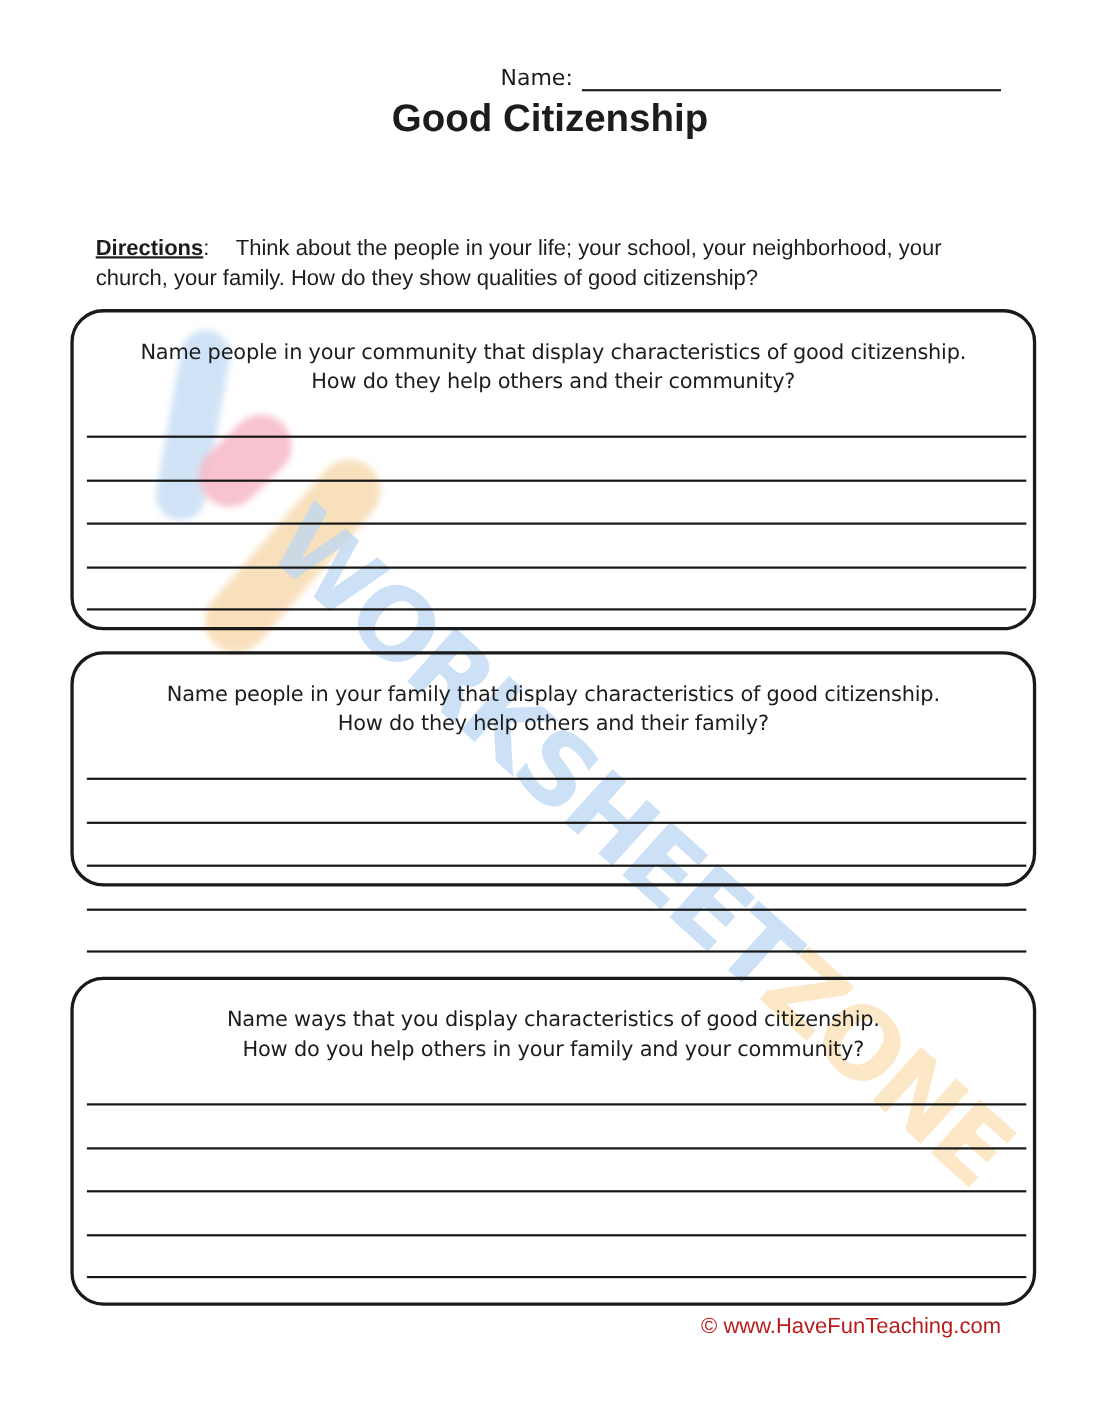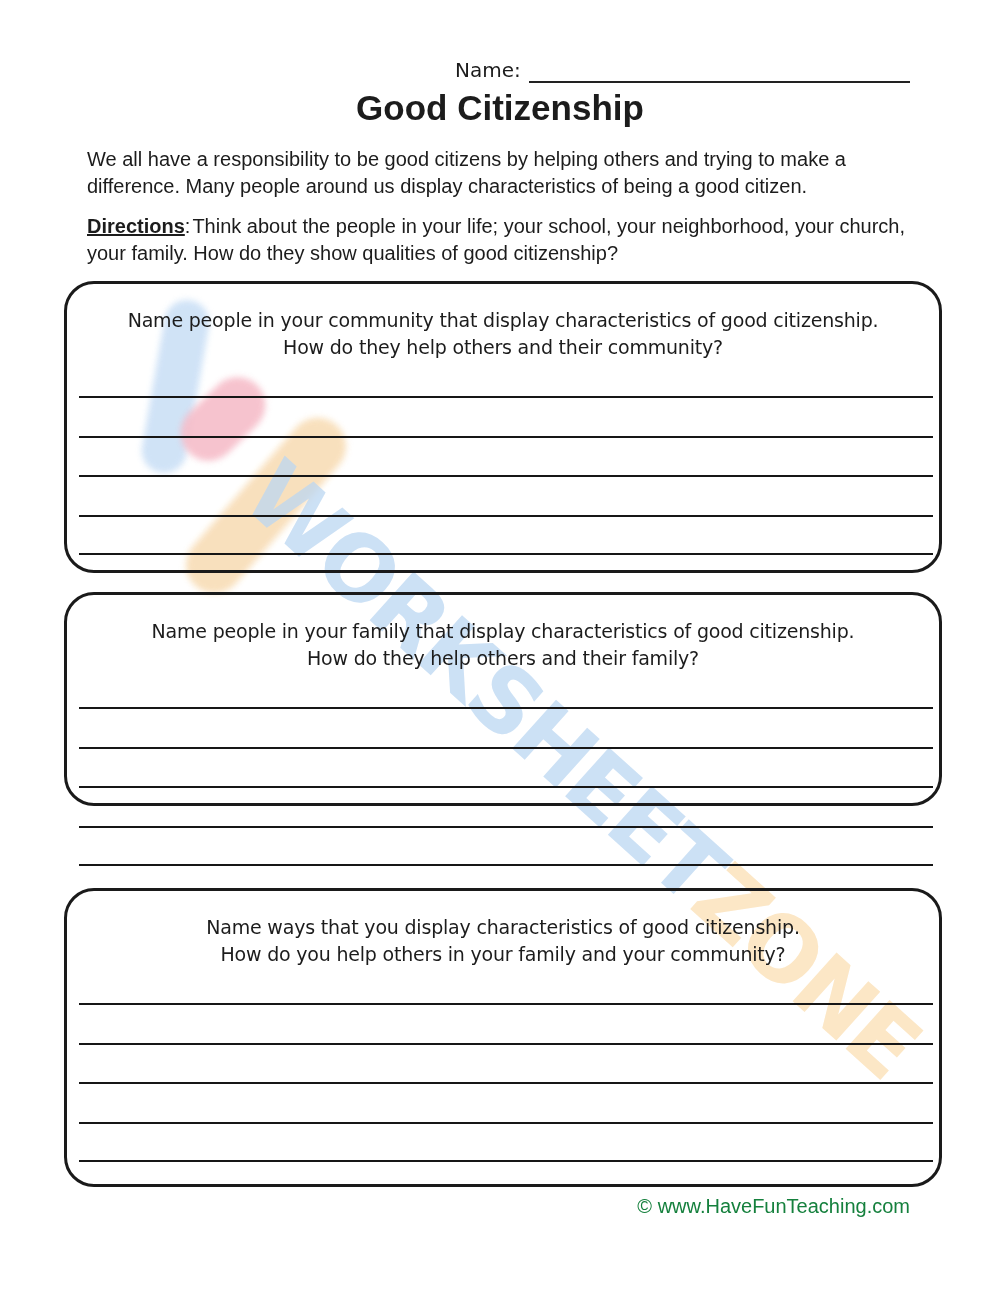--- a/index.html
+++ b/index.html
@@ -50,21 +50,21 @@
 
   .intro{
     position:absolute;left:87px;top:146px;width:830px;margin:0;
     font-size:20px;line-height:27px;
   }
   .directions{
     position:absolute;left:87px;top:213px;width:830px;margin:0;
     font-size:20px;line-height:27px;
   }
   .directions-label{font-weight:700;text-decoration:underline;text-decoration-thickness:2px;}
-  .directions-text{margin-left:2px;}
+  .directions-text{margin-left:24px;}
 
   .box{
     position:absolute;left:64px;width:878px;
     border:3px solid #1a1a1a;border-radius:30px;
     background:transparent;box-sizing:border-box;
   }
   .box1{top:281px;height:292px;}
   .box2{top:592px;height:214px;}
   .box3{top:888px;height:299px;}
   .prompt{
@@ -76,21 +76,21 @@
   .prompt span{display:block;white-space:nowrap;}
   .rule{position:absolute;left:12px;right:6px;height:0;border-top:2px solid #161616;}
   .box .rule:nth-of-type(1){top:112px;}
   .box .rule:nth-of-type(2){top:152px;}
   .box .rule:nth-of-type(3){top:191px;}
   .box .rule:nth-of-type(4){top:231px;}
   .box .rule:nth-of-type(5){top:269px;}
 
   .footer{
     position:absolute;right:90px;top:1195px;
-    font-size:20px;color:#15803d;
+    font-size:20px;color:#b91c1c;
   }
 </style>
 </head>
 <body>
 
 <div class="page">
 
   <div class="watermark">
     <div class="wm-stroke wm-blue"></div>
     <div class="wm-stroke wm-red"></div>
@@ -100,21 +100,20 @@
 
   <div class="content">
 
     <div class="name-row">
       <span class="name-label">Name:</span>
       <span class="name-line"></span>
     </div>
 
     <h1 class="title">Good Citizenship</h1>
 
-    <p class="intro">We all have a responsibility to be good citizens by helping others and trying to make a difference. Many people around us display characteristics of being a good citizen.</p>
 
     <p class="directions"><span class="directions-label">Directions</span><span>:</span><span class="directions-text">Think about the people in your life; your school, your neighborhood, your church, your family.  How do they show qualities of good citizenship?</span></p>
 
     <section class="box box1">
       <p class="prompt">
         <span>Name people in your community that display characteristics of good citizenship.</span>
         <span>How do they help others and their community?</span>
       </p>
       <div class="rule"></div>
       <div class="rule"></div>

